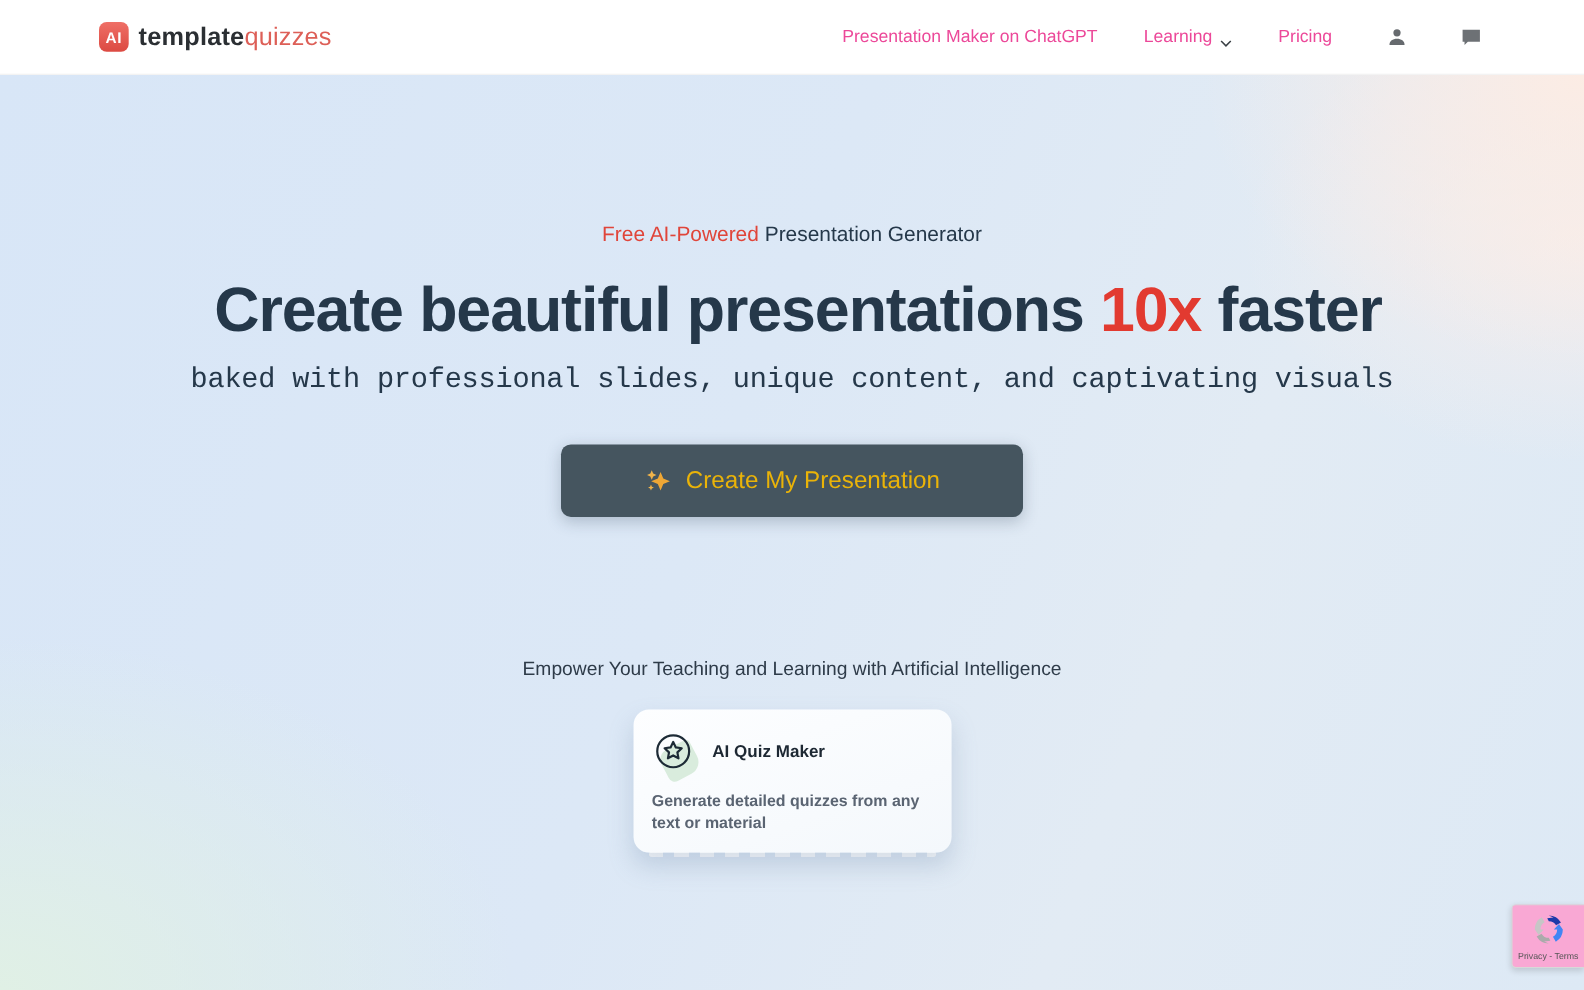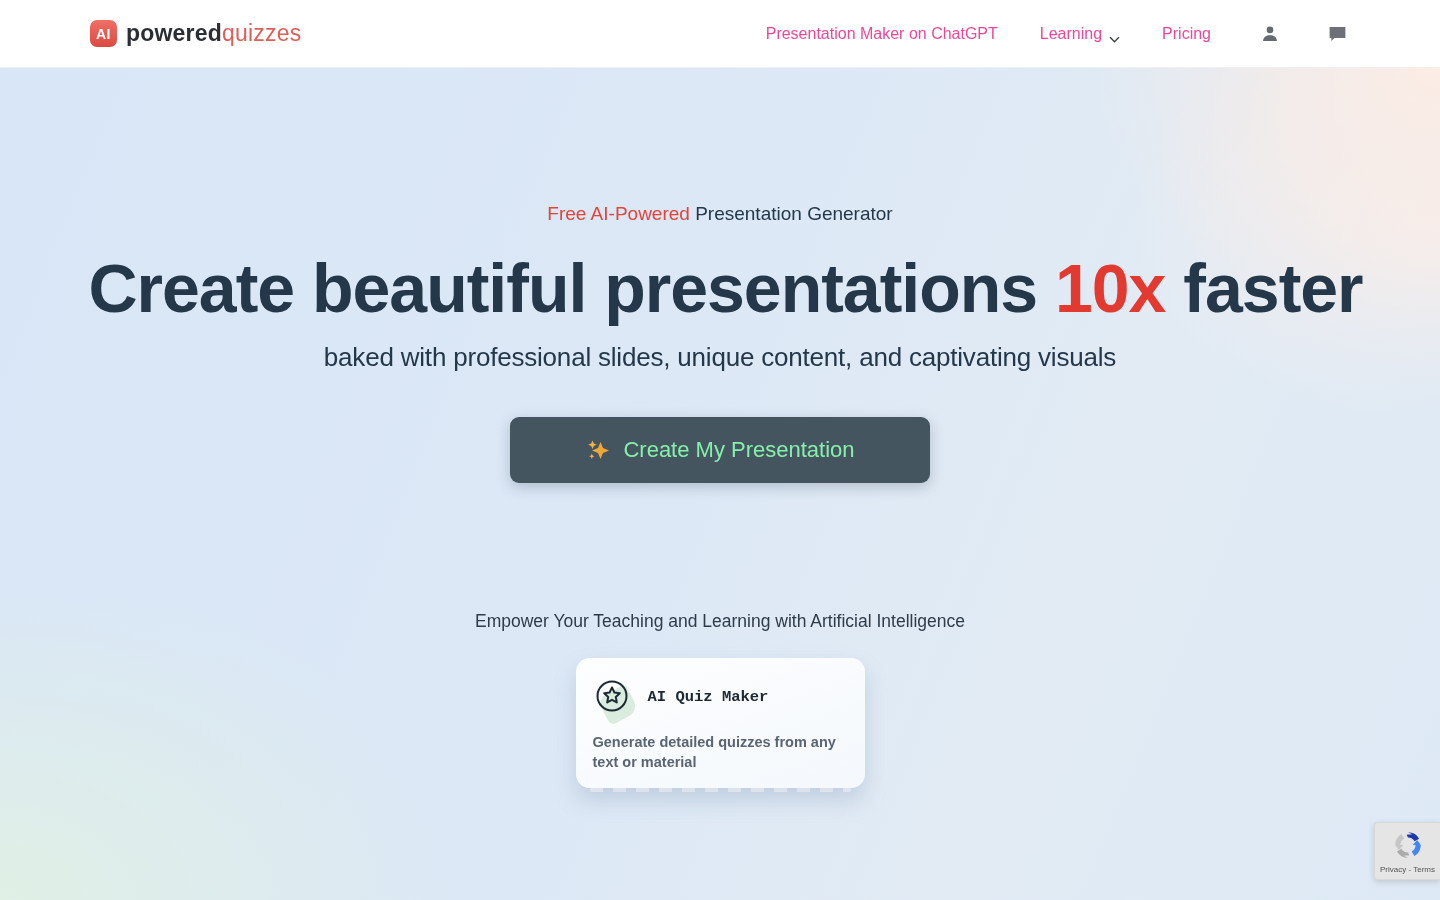--- a/index.html
+++ b/index.html
@@ -50,36 +50,36 @@
       radial-gradient(760px 520px at 0% 100%, #e0f0e5 0%, rgba(224,240,229,0) 62%),
       linear-gradient(112deg, #d8e6f7 0%, #dce8f6 45%, #e2ebf4 72%, #dde9f5 100%);
     display: flex; flex-direction: column; align-items: center;
   }
   .tagline { margin-top: 135px; font-size: 19px; }
   .tagline .red { color: #e0453a; }
   .tagline .dark { color: #25384a; }
 
   .headline {
     margin-top: 26px;
-    font-size: 68px; font-weight: 700; letter-spacing: -1px;
+    font-size: 57px; font-weight: 700; letter-spacing: -1px;
     color: #25384a; text-align: center; line-height: 1.1; margin-left: 11px;
   }
   .headline .red { color: #e23a30; }
 
   .subtitle {
     margin-top: 16px; font-size: 26px; font-weight: 400;
-    color: #25384a; letter-spacing: -0.2px;
+    color: #25384a; letter-spacing: -0.2px; font-family: Liberation Mono, monospace;
   }
 
   .cta-button {
     margin-top: 44px;
     width: 420px; height: 66px;
     background: #45555f;
     border: none; border-radius: 9px;
-    color: #86efac; font-size: 22px; font-weight: 500;
+    color: #eab308; font-size: 22px; font-weight: 500;
     font-family: "Liberation Sans", "DejaVu Sans", sans-serif;
     display: flex; align-items: center; justify-content: center; gap: 12px;
     cursor: pointer;
     box-shadow: 0 4px 14px rgba(40, 60, 80, 0.25);
   }
 
   .feature-intro { margin-top: 128px; font-size: 17.5px; color: #2e3b49; }
 
   
   .card-wrap { position: relative; margin-top: 26px; }
@@ -93,57 +93,57 @@
     z-index: 2;
   }
   .card-head { display: flex; align-items: center; gap: 15px; }
   .card-icon { position: relative; width: 40px; height: 40px; flex: 0 0 auto; }
   .card-icon .blob {
     position: absolute; left: 9px; top: 13px; width: 32px; height: 30px;
     background: #d9ecdd; border-radius: 10px 4px 12px 6px;
     transform: rotate(-28deg);
   }
   .card-icon svg { position: relative; z-index: 1; }
-  .card-title { font-size: 15.5px; font-weight: 700; color: #1d2833; font-family: Liberation Mono, monospace; }
+  .card-title { font-size: 15.5px; font-weight: 700; color: #1d2833; }
   .card-desc {
     margin-top: 15px; font-size: 14.5px; color: #5a6472;
     line-height: 1.38; max-width: 252px; font-weight: bold;
   }
   .card-perforation {
     position: absolute; left: 14px; right: 14px; bottom: -4px; height: 5px;
     background: repeating-linear-gradient(90deg,
       rgba(255,255,255,0.95) 0px, rgba(255,255,255,0.95) 13px,
       rgba(255,255,255,0) 13px, rgba(255,255,255,0) 23px);
     border-radius: 3px;
     z-index: 1;
   }
 
   
   .recaptcha {
     position: absolute; right: 0; bottom: 20px;
     width: 66px; height: 58px;
-    background: #e5e5e5;
+    background: #f9a8d4;
     border: 1px solid #d8d8d8; border-right: none;
     border-radius: 4px 0 0 4px;
     box-shadow: 0 2px 6px rgba(0,0,0,0.15);
     display: flex; flex-direction: column; align-items: center; justify-content: center;
     gap: 3px; cursor: pointer;
   }
   .recaptcha-label { font-size: 8px; color: #555; white-space: nowrap; }
 </style>
 </head>
 <body>
 
 <div class="page">
 
   <header class="header">
     <div class="logo">
       <div class="logo-badge">AI</div>
       <div class="logo-text">
-        <span class="bold">powered</span><span class="light">quizzes</span>
+        <span class="bold">template</span><span class="light">quizzes</span>
       </div>
     </div>
 
     <nav class="nav">
       <div class="nav-item">
         <span>Presentation Maker on ChatGPT</span>
       </div>
       <div class="nav-item">
         <span>Learning</span>
         <svg class="chev" viewBox="0 0 12 8" fill="none">

